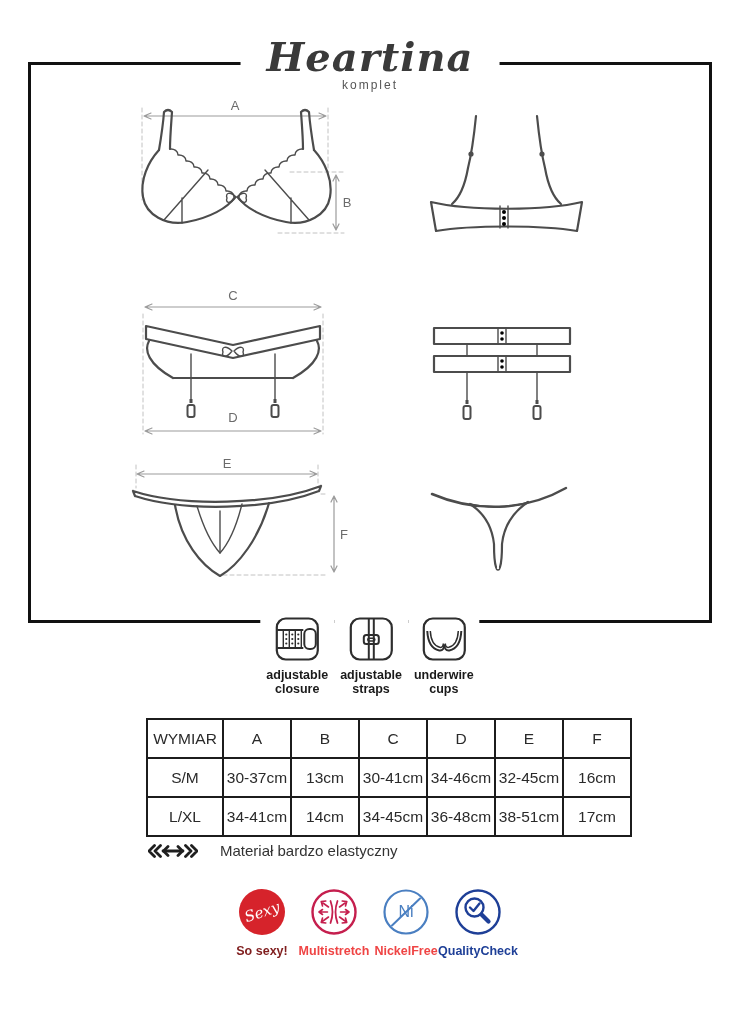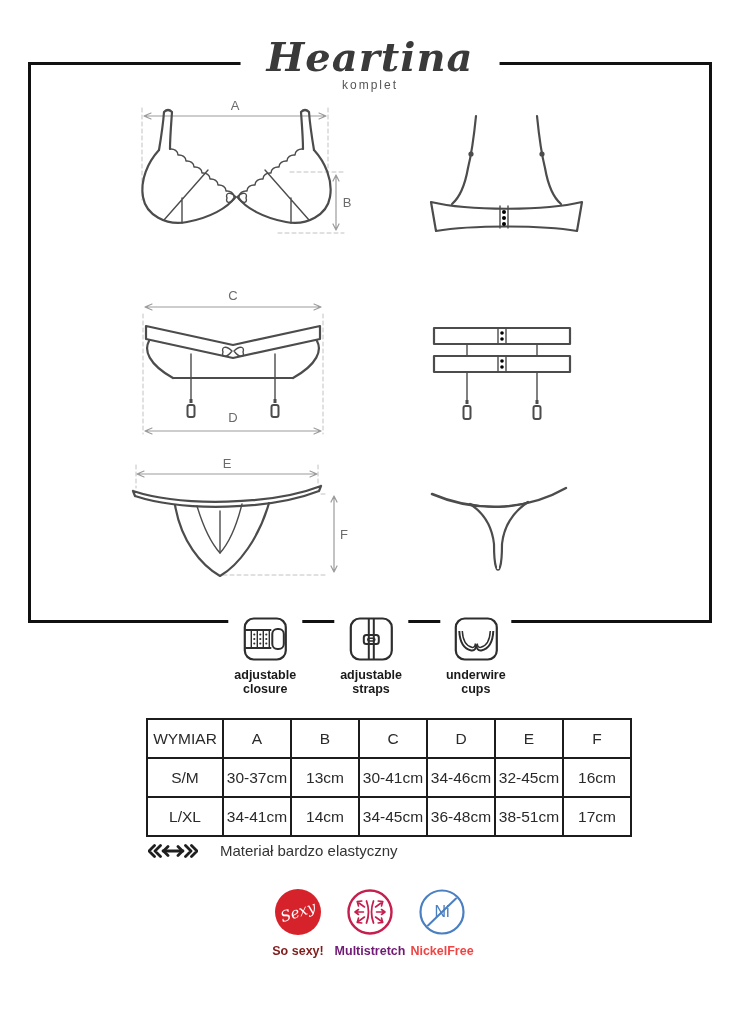--- a/index.html
+++ b/index.html
@@ -26,21 +26,21 @@
   .drw{position:absolute;}
   .drw path,.drw line,.drw rect{fill:none;stroke:#4c4c4c;stroke-width:2.2;stroke-linecap:round;stroke-linejoin:round;}
   .drw .guide{stroke:#c2c2c2;stroke-width:1;stroke-dasharray:4 3;}
   .drw .meas{stroke:#9c9c9c;stroke-width:1.2;}
   .drw .thin{stroke-width:1.4;}
   .drw text{fill:#6b6b6b;font-family:"Liberation Sans",sans-serif;font-size:13px;stroke:none;}
   .drw .dotfill{fill:#4c4c4c;stroke:none;}
   
   .features{
     position:absolute;top:616px;left:50%;transform:translateX(-50%);
-    display:flex;gap:32px;z-index:3;
+    display:flex;z-index:3;
   }
   .feature{display:flex;flex-direction:column;align-items:center;background:#fff;padding:0 6px;}
   .feature svg{display:block;}
   .feature .fic path,.feature .fic rect,.feature .fic line{fill:none;stroke:#2e2e2e;stroke-linejoin:round;}
   .feature-label{
     margin-top:6px;font-size:12.5px;font-weight:bold;line-height:1.15;
     text-align:center;color:#1a1a1a;white-space:nowrap;
   }
   
   .size-table{
@@ -60,21 +60,21 @@
   .material svg path{fill:none;stroke:#1f1f1f;stroke-width:2.8;stroke-linecap:round;stroke-linejoin:round;}
   .material-text{font-size:15px;color:#333;}
   
   .badges{
     position:absolute;top:888px;left:50%;transform:translateX(-50%);
     display:flex;
   }
   .badge{width:72px;display:flex;flex-direction:column;align-items:center;}
   .badge-label{margin-top:8px;font-size:12.5px;font-weight:bold;white-space:nowrap;}
   .c-red{color:#7f1d1d;}
-  .c-crimson{color:#701a75;}
+  .c-crimson{color:#ef4444;}
   .c-blue{color:#ef4444;}
   .c-navy{color:#1e3f97;}
   .badge svg{display:block;}
   .sexy-text{font-family:"DejaVu Serif",serif;font-style:italic;font-size:15px;fill:#fff;}
   .ni-text{font-family:"Liberation Sans",sans-serif;font-size:16px;fill:#4a7fc1;}
 </style>
 </head>
 <body>
 
 <div class="page">
@@ -288,15 +288,26 @@
     <div class="badge">
       <svg width="48" height="48" viewBox="0 0 48 48">
         <g fill="none" stroke="#4a7fc1" stroke-linecap="round">
           <circle cx="24" cy="24" r="21.5" stroke-width="2.2"></circle>
           <line x1="10" y1="37.5" x2="38" y2="10.5" stroke-width="2"></line>
         </g>
         <text class="ni-text" x="24" y="29" text-anchor="middle">Ni</text>
       </svg>
       <div class="badge-label c-blue">NickelFree</div>
     </div>
+    <div class="badge">
+      <svg width="48" height="48" viewBox="0 0 48 48">
+        <g fill="none" stroke="#1e3f97" stroke-linecap="round" stroke-linejoin="round">
+          <circle cx="24" cy="24" r="21.5" stroke-width="2.4"></circle>
+          <circle cx="20.5" cy="19.5" r="9" stroke-width="2.4"></circle>
+          <path d="M27.5,26.5 L34.5,33.5" stroke-width="4.2"></path>
+          <path d="M16,19.5 L19.5,23 L25.5,15.5" stroke-width="2.4"></path>
+        </g>
+      </svg>
+      <div class="badge-label c-navy">QualityCheck</div>
+    </div>
   </div>
 
 </div>
 
 </body></html>

